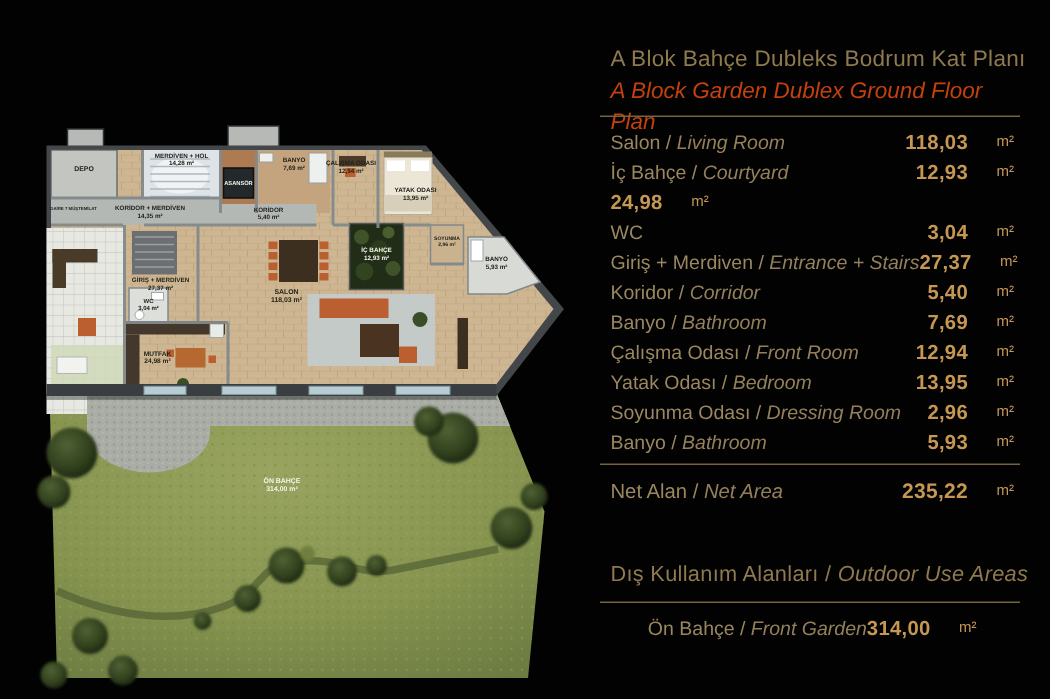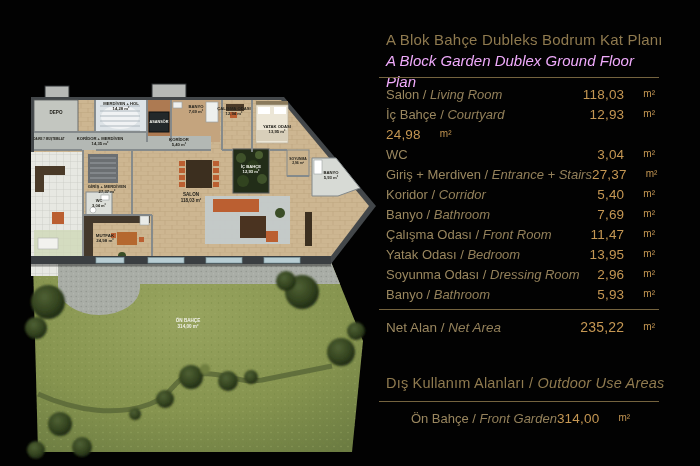--- a/index.html
+++ b/index.html
@@ -1,30 +1,30 @@
 <!DOCTYPE html>
 <html><head>
 <meta charset="utf-8">
 <style>
   html,body{margin:0;padding:0;background:#000;}
   .stage{position:relative;width:700px;height:466px;background:#020202;overflow:hidden;
          font-family:"Liberation Sans",sans-serif;}
   .planwrap{position:absolute;left:0;top:0;width:380px;height:466px;}
-  .panel{position:absolute;left:379px;top:0;width:286px;height:456px;color:#9a875f;}
+  .panel{position:absolute;left:400px;top:0;width:286px;height:456px;color:#9a875f;}
   .title-block{position:absolute;left:7px;top:29px;line-height:21px;}
   .title-tr{font-size:15px;color:#8f7a4f;letter-spacing:.2px;}
-  .title-en{font-size:15px;color:#f0abfc;font-style:italic;}
+  .title-en{font-size:15px;color:#c2410c;font-style:italic;}
   .rule{position:absolute;left:0;right:6px;height:0;border-top:1px solid #75643f;}
   .rule1{top:77px;} .rule2{top:309px;} .rule3{top:401px;}
   .rows{position:absolute;left:7px;right:10px;top:84px;}
   .row{height:20.1px;display:flex;justify-content:space-between;align-items:center;font-size:13px;}
   .rlabel{color:#9a875f;white-space:nowrap;}
   .rlabel em{font-style:italic;color:#93805a;}
   .rvalue{white-space:nowrap;color:#c59753;}
-  .rvalue b{font-weight:normal;font-size:13.5px;letter-spacing:.2px;}
+  .rvalue b{font-weight:bold;font-size:13.5px;letter-spacing:.2px;}
   .unit{font-size:10px;margin-left:19px;vertical-align:2px;}
   .net-row{position:absolute;left:7px;right:10px;top:317px;height:20px;display:flex;
            justify-content:space-between;align-items:center;font-size:13.5px;}
   .net-row .rvalue b{font-size:14px;margin-top:19px;}
   .outdoor-heading{position:absolute;left:7px;top:375px;font-size:14.5px;color:#8f7a4f;letter-spacing:.2px;}
   .outdoor-heading em{font-style:italic;}
   .outdoor-row{position:absolute;left:7px;right:10px;top:408px;height:20px;display:flex;
                justify-content:center;align-items:center;font-size:13px;}
   
   .plabel{font-family:"Liberation Sans",sans-serif;font-weight:bold;fill:#23221c;}
@@ -322,21 +322,21 @@
       <div class="row">
         <div class="rlabel"><span>Koridor</span><span class="sep"> / </span><em>Corridor</em></div>
         <div class="rvalue"><b>5,40</b><span class="unit">m²</span></div>
       </div>
       <div class="row">
         <div class="rlabel"><span>Banyo</span><span class="sep"> / </span><em>Bathroom</em></div>
         <div class="rvalue"><b>7,69</b><span class="unit">m²</span></div>
       </div>
       <div class="row">
         <div class="rlabel"><span>Çalışma Odası</span><span class="sep"> / </span><em>Front Room</em></div>
-        <div class="rvalue"><b>11,47</b><span class="unit">m²</span></div>
+        <div class="rvalue"><b>12,94</b><span class="unit">m²</span></div>
       </div>
       <div class="row">
         <div class="rlabel"><span>Yatak Odası</span><span class="sep"> / </span><em>Bedroom</em></div>
         <div class="rvalue"><b>13,95</b><span class="unit">m²</span></div>
       </div>
       <div class="row">
         <div class="rlabel"><span>Soyunma Odası</span><span class="sep"> / </span><em>Dressing Room</em></div>
         <div class="rvalue"><b>2,96</b><span class="unit">m²</span></div>
       </div>
       <div class="row">

